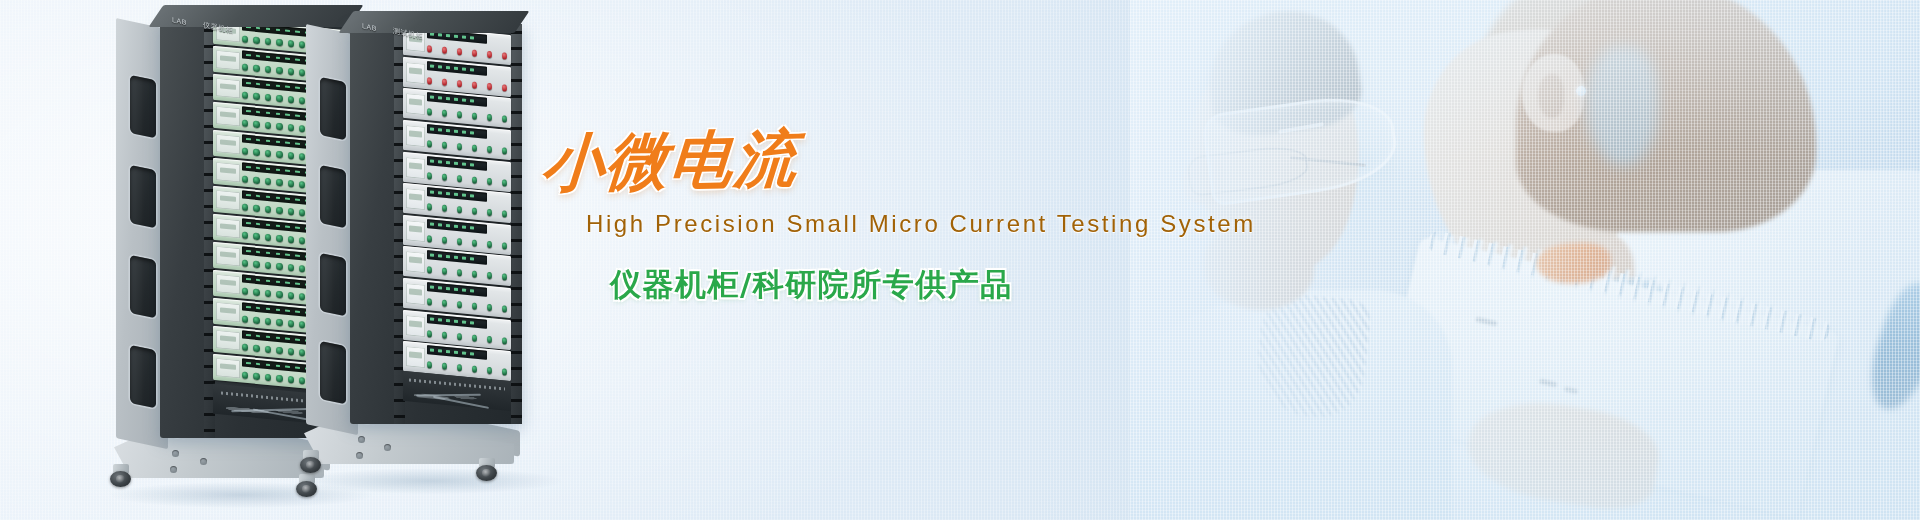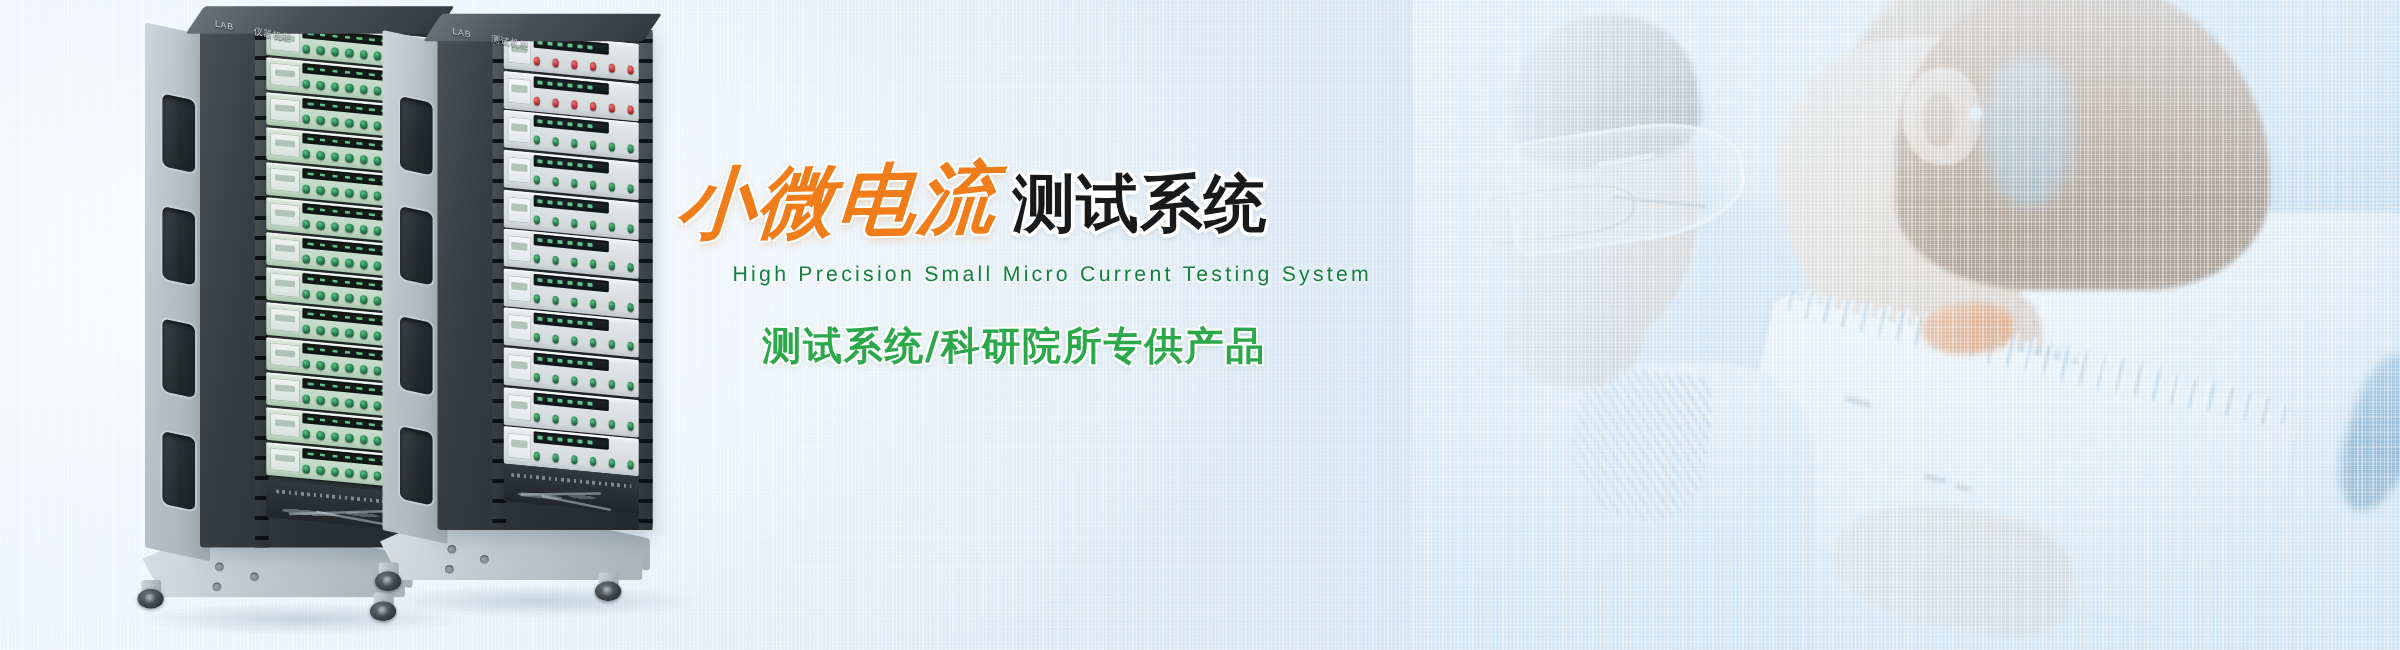--- a/index.html
+++ b/index.html
@@ -548,22 +548,22 @@
     letter-spacing:2px;
     margin:0 12px -4px 14px;
     text-shadow:
       -1.5px -1.5px 0 #ffffff, 1.5px -1.5px 0 #ffffff,
       -1.5px  1.5px 0 #ffffff, 1.5px  1.5px 0 #ffffff,
        0 3px 7px rgba(210,120,40,.3);
     transform:skewX(-5deg) rotate(-1.2deg);
   }
   .subtitle{
     margin-top:22px; margin-left:58px;
-    font-size:17px; letter-spacing:2.6px;
-    color:#15803d;
+    font-size:24px; letter-spacing:2.6px;
+    color:#a16207;
     font-family:"Liberation Sans", sans-serif;
     text-shadow:0 1px 0 rgba(255,255,255,.95), 0 0 6px rgba(255,255,255,.85);
     white-space:nowrap;
   }
   .tagline{
     margin-top:26px; margin-left:82px;
     font-size:31px; font-weight:bold; letter-spacing:1.5px;
     color:#2aa84a;
     font-family:"DejaVu Sans","Liberation Sans", sans-serif;
     text-shadow:
@@ -1261,19 +1261,18 @@
       <div class="rack-brand">
         <span>LAB</span>
         <span>测试机柜</span>
       </div>
     </div>
   </div>
 
   <div class="copy">
     <div class="headline">
       <span class="h-orange">小微电流</span>
-      <span class="h-black">测试系统</span>
     </div>
     <div class="subtitle">High Precision Small Micro Current Testing System</div>
-    <div class="tagline">测试系统/科研院所专供产品</div>
+    <div class="tagline">仪器机柜/科研院所专供产品</div>
   </div>
 
 </div>
 
 </body></html>

